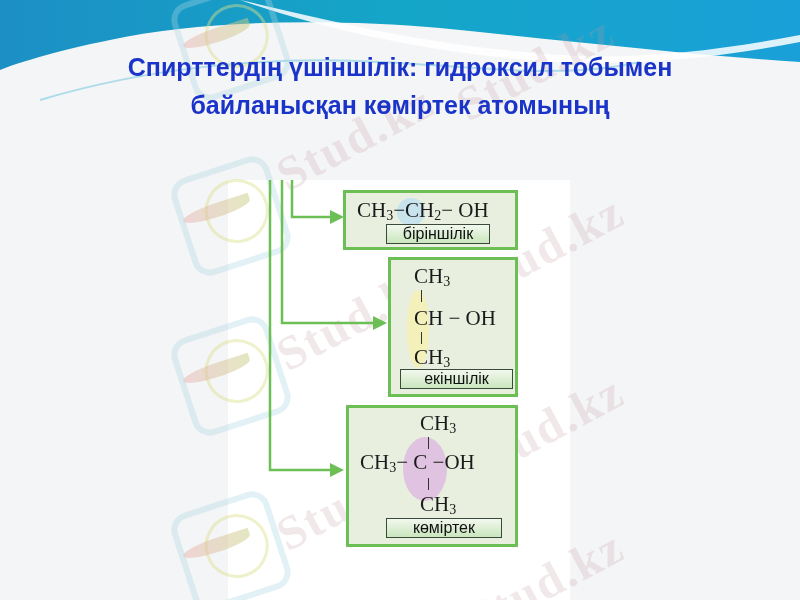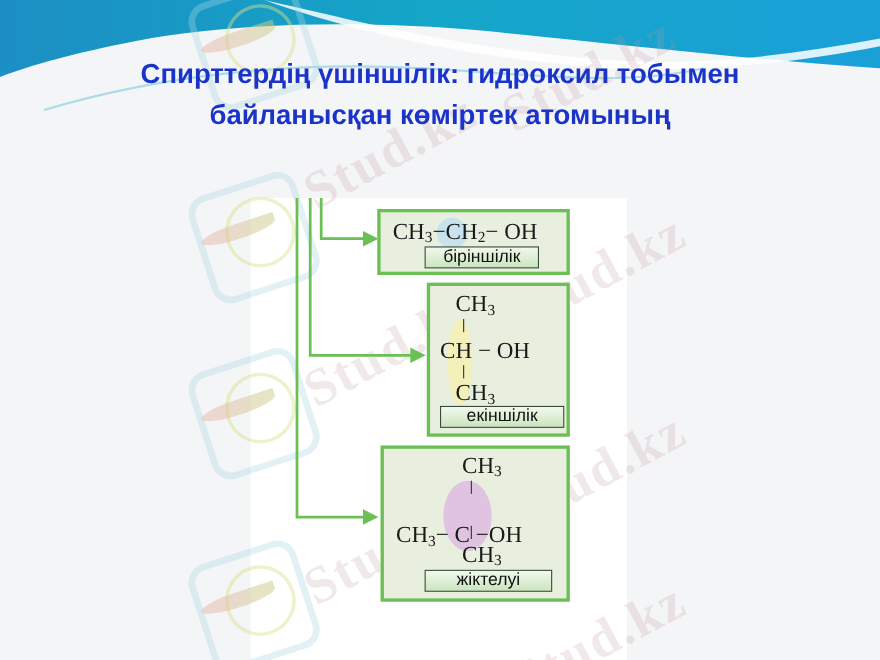--- a/index.html
+++ b/index.html
@@ -86,25 +86,25 @@
 <div class="blob" style="left:397px;top:198px;width:28px;height:28px;background:#bfe0ef;opacity:0.8;"></div>
 <div class="formula" style="left:357px;top:198px;">
   <span>CH</span><sub>3</sub><span>−</span><span>CH</span><sub>2</sub><span>− </span><span>OH</span>
 </div>
 <div class="label-btn" style="left:386px;top:224px;width:104px;">біріншілік</div>
 
 <div class="box" style="left:388px;top:257px;width:130px;height:140px;"></div>
 <div class="blob" style="left:407px;top:290px;width:22px;height:78px;background:#f5f0b0;opacity:0.8;"></div>
 <div class="formula" style="left:414px;top:264px;"><span>CH</span><sub>3</sub></div>
 <div class="bond-v" style="left:421px;top:290px;height:12px;"></div>
-<div class="formula" style="left:400px;top:306px;"><span>CH</span><span> − </span><span>OH</span></div>
+<div class="formula" style="left:414px;top:306px;"><span>CH</span><span> − </span><span>OH</span></div>
 <div class="bond-v" style="left:421px;top:332px;height:12px;"></div>
 <div class="formula" style="left:414px;top:345px;"><span>CH</span><sub>3</sub></div>
 <div class="label-btn" style="left:400px;top:369px;width:113px;text-align:center;">екіншілік</div>
 
 <div class="box" style="left:346px;top:405px;width:172px;height:142px;"></div>
 <div class="blob" style="left:403px;top:437px;width:44px;height:64px;background:#dcb8e0;opacity:0.8;"></div>
 <div class="formula" style="left:420px;top:411px;"><span>CH</span><sub>3</sub></div>
 <div class="bond-v" style="left:428px;top:437px;height:12px;"></div>
-<div class="formula" style="left:360px;top:474px;"><span>CH</span><sub>3</sub><span>− </span><span>C</span><span>  −</span><span>OH</span></div>
+<div class="formula" style="left:360px;top:450px;"><span>CH</span><sub>3</sub><span>− </span><span>C</span><span>  −</span><span>OH</span></div>
 <div class="bond-v" style="left:428px;top:478px;height:12px;"></div>
 <div class="formula" style="left:420px;top:492px;"><span>CH</span><sub>3</sub></div>
-<div class="label-btn" style="left:386px;top:518px;width:116px;">жіктелуі</div>
+<div class="label-btn" style="left:386px;top:518px;width:116px;">көміртек</div>
 
 </body></html>

